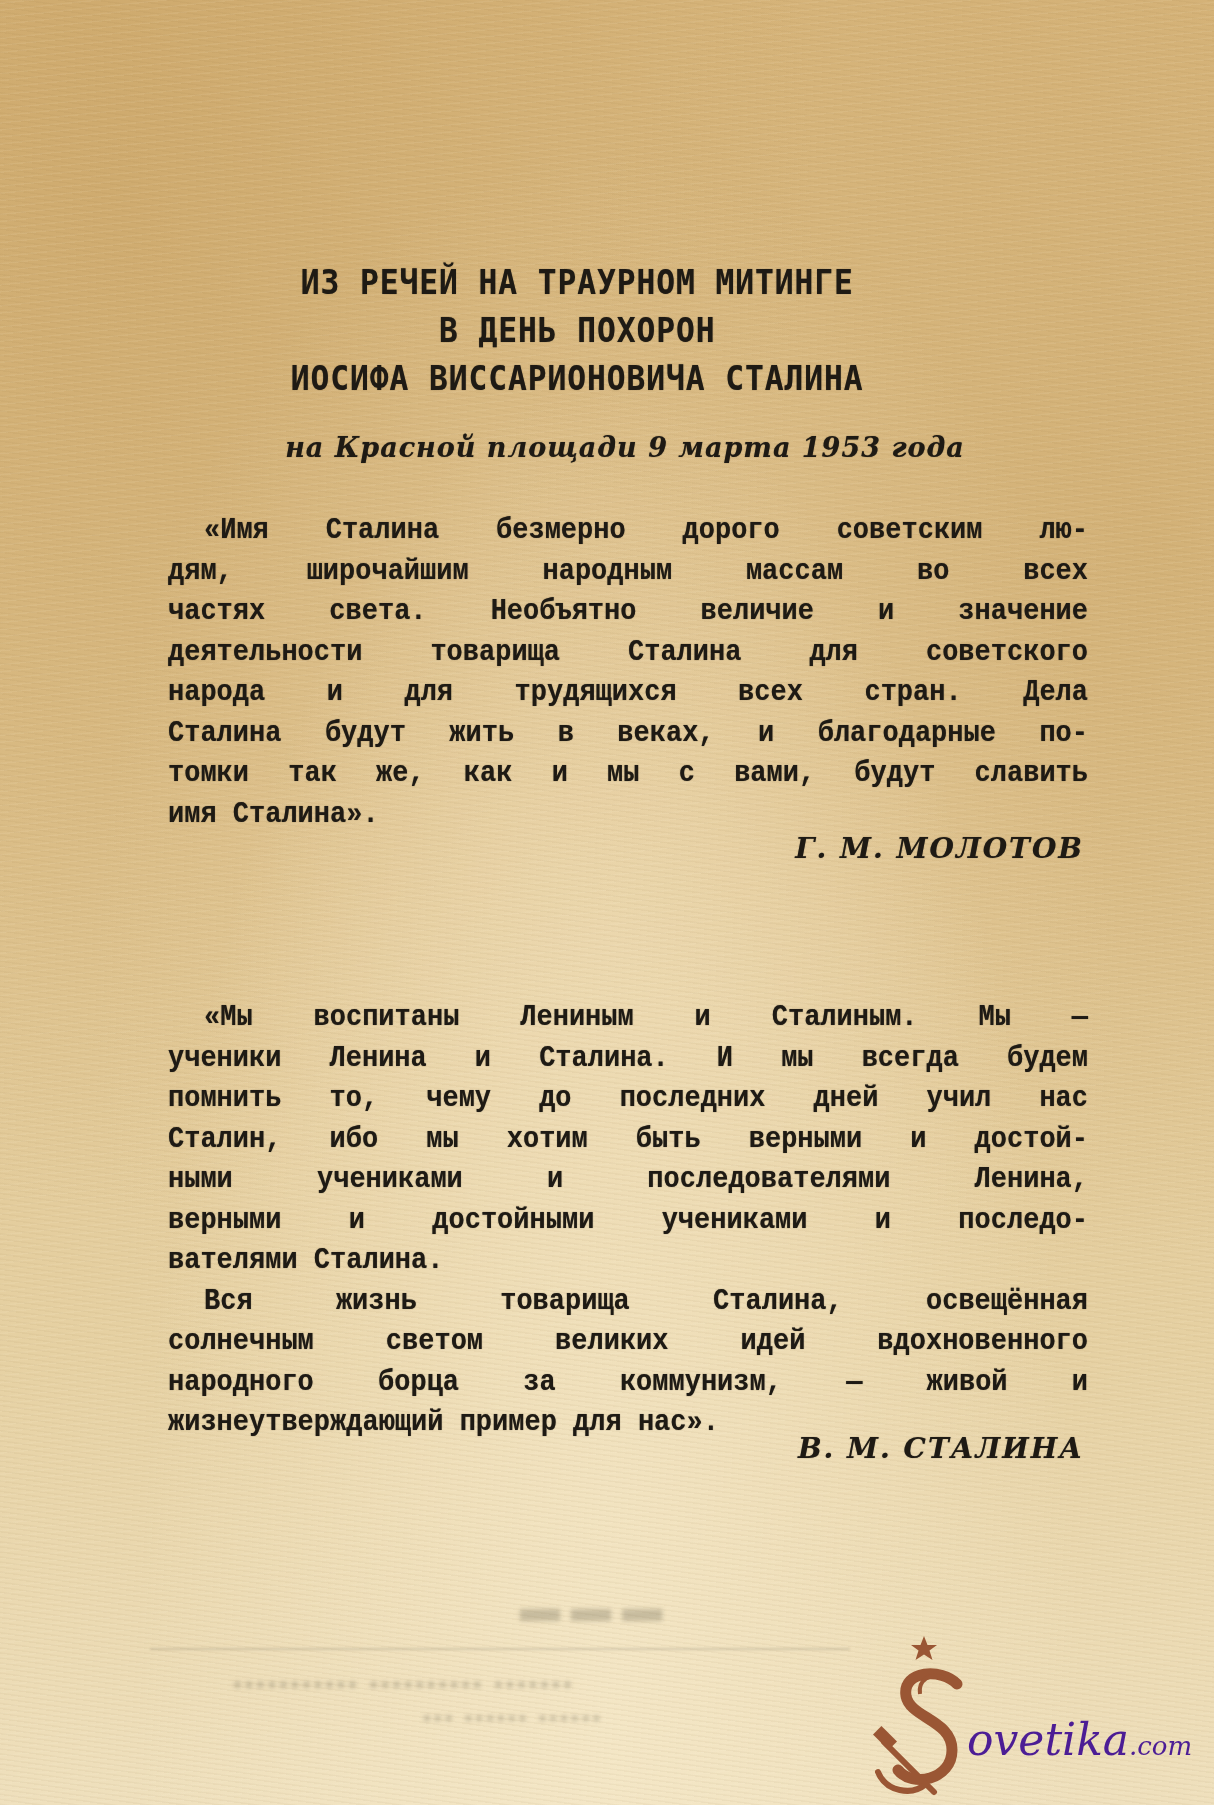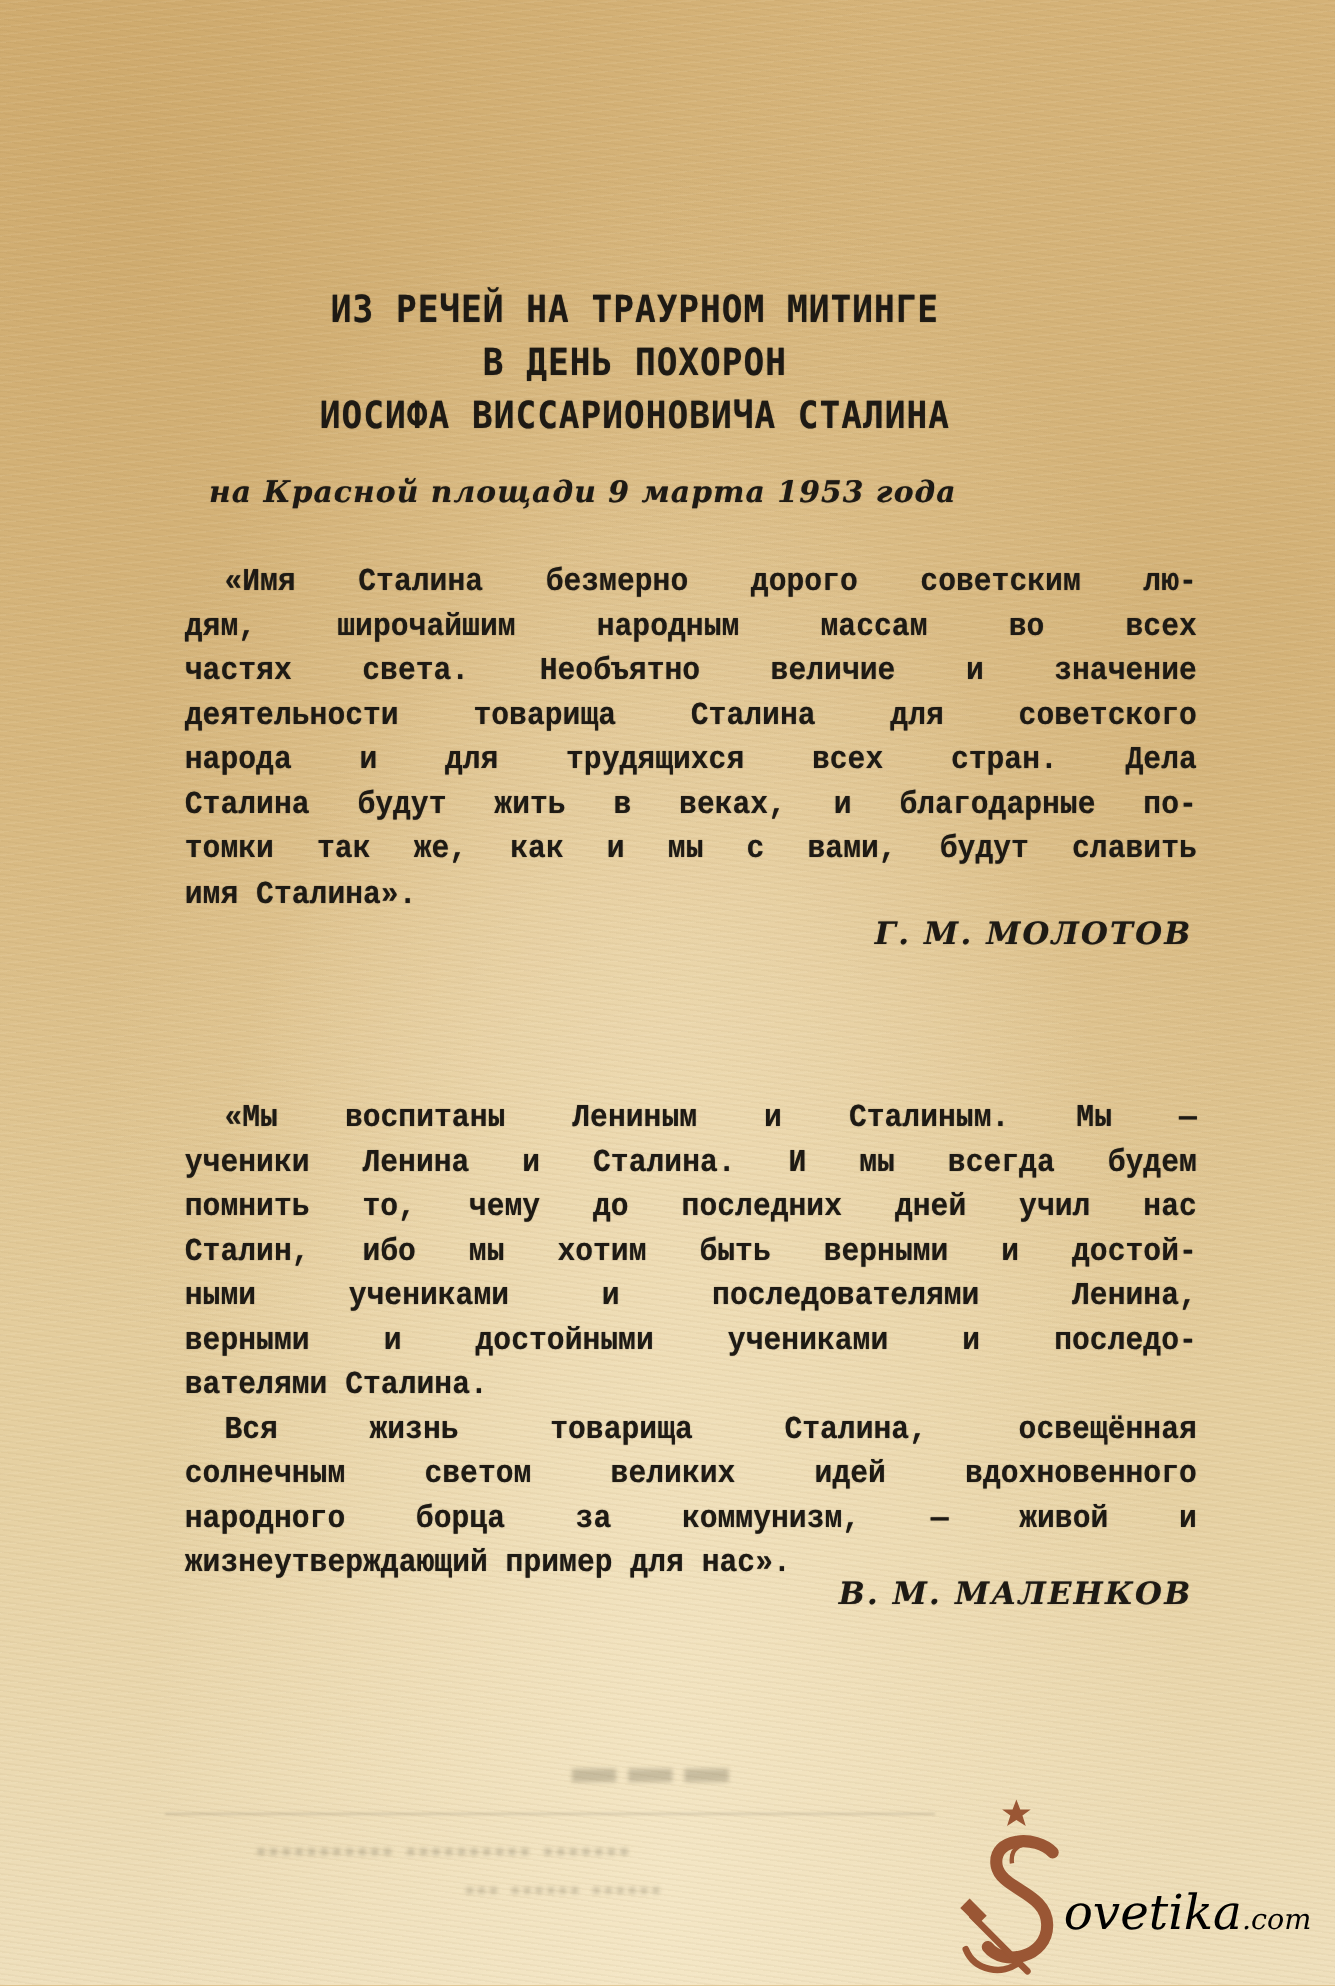--- a/index.html
+++ b/index.html
@@ -49,21 +49,21 @@
       letter-spacing: 1px;
       transform: scaleX(0.92);
       transform-origin: left top;
     }
     .title div { white-space: nowrap; }
     .subtitle {
       position: absolute;
       left: 190px;
       top: 432px;
       width: 870px;
-      text-align: left;
+      text-align: center;
       font-family: "DejaVu Serif", serif;
       font-style: italic;
       font-weight: bold;
       font-size: 27px;
       letter-spacing: 1px;
       white-space: nowrap;
     }
     .quote {
       position: absolute;
       left: 168px;
@@ -129,21 +129,21 @@
       height: 130px;
       color: #9a5634;
     }
     .wm-text {
       position: absolute;
       left: 95px;
       top: 42px;
       font-family: "DejaVu Serif", serif;
       font-style: italic;
       font-size: 44px;
-      color: #000000;
+      color: #4c1d95;
       white-space: nowrap;
     }
     .wm-text .com {
       font-size: 26px;
     }
     .wm-logo {
       position: absolute;
       left: 0;
       top: -40px;
       width: 110px;
@@ -189,21 +189,21 @@
   <span class="line">Сталин, ибо мы хотим быть верными и достой-</span>
   <span class="line">ными учениками и последователями Ленина,</span>
   <span class="line">верными и достойными учениками и последо-</span>
   <span class="line last">вателями Сталина.</span>
   <span class="line indent">Вся жизнь товарища Сталина, освещённая</span>
   <span class="line">солнечным светом великих идей вдохновенного</span>
   <span class="line">народного борца за коммунизм, — живой и</span>
   <span class="line last">жизнеутверждающий пример для нас».</span>
 </div>
 
-<div class="signature sig2 ink">В. М. МАЛЕНКОВ</div>
+<div class="signature sig2 ink">В. М. СТАЛИНА</div>
 
 <div class="watermark">
   <svg class="wm-logo" viewBox="0 0 110 170">
     <polygon points="52,4 55.5,13 65,13 57.5,18.5 60.5,28 52,22.5 43.5,28 46.5,18.5 39,13 48.5,13" fill="#9a5634"></polygon>
     <path d="M85,52 C70,36 30,38 34,64 C38,86 80,88 80,118 C80,148 40,156 26,138" fill="none" stroke="#9a5634" stroke-width="11" stroke-linecap="round"></path>
     <path d="M72,46 C58,40 46,48 48,62" fill="none" stroke="#9a5634" stroke-width="4"></path>
     <line x1="12" y1="110" x2="62" y2="160" stroke="#9a5634" stroke-width="6" stroke-linecap="round"></line>
     <rect x="2" y="100" width="22" height="12" transform="rotate(45 13 106)" fill="#9a5634"></rect>
     <path d="M6,140 C14,160 40,164 54,152" fill="none" stroke="#9a5634" stroke-width="6" stroke-linecap="round"></path>
   </svg>

